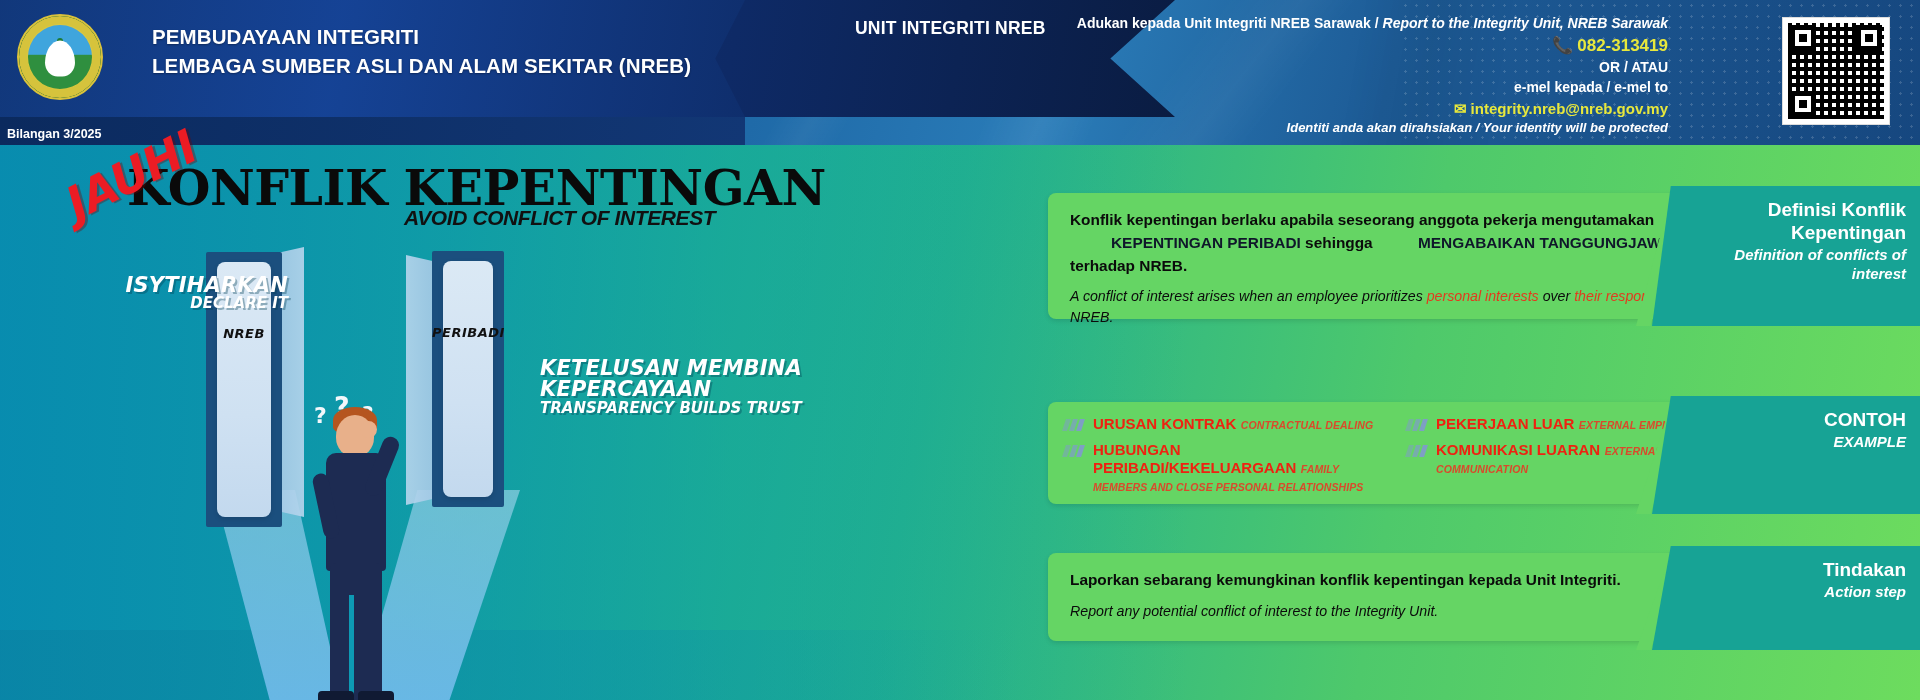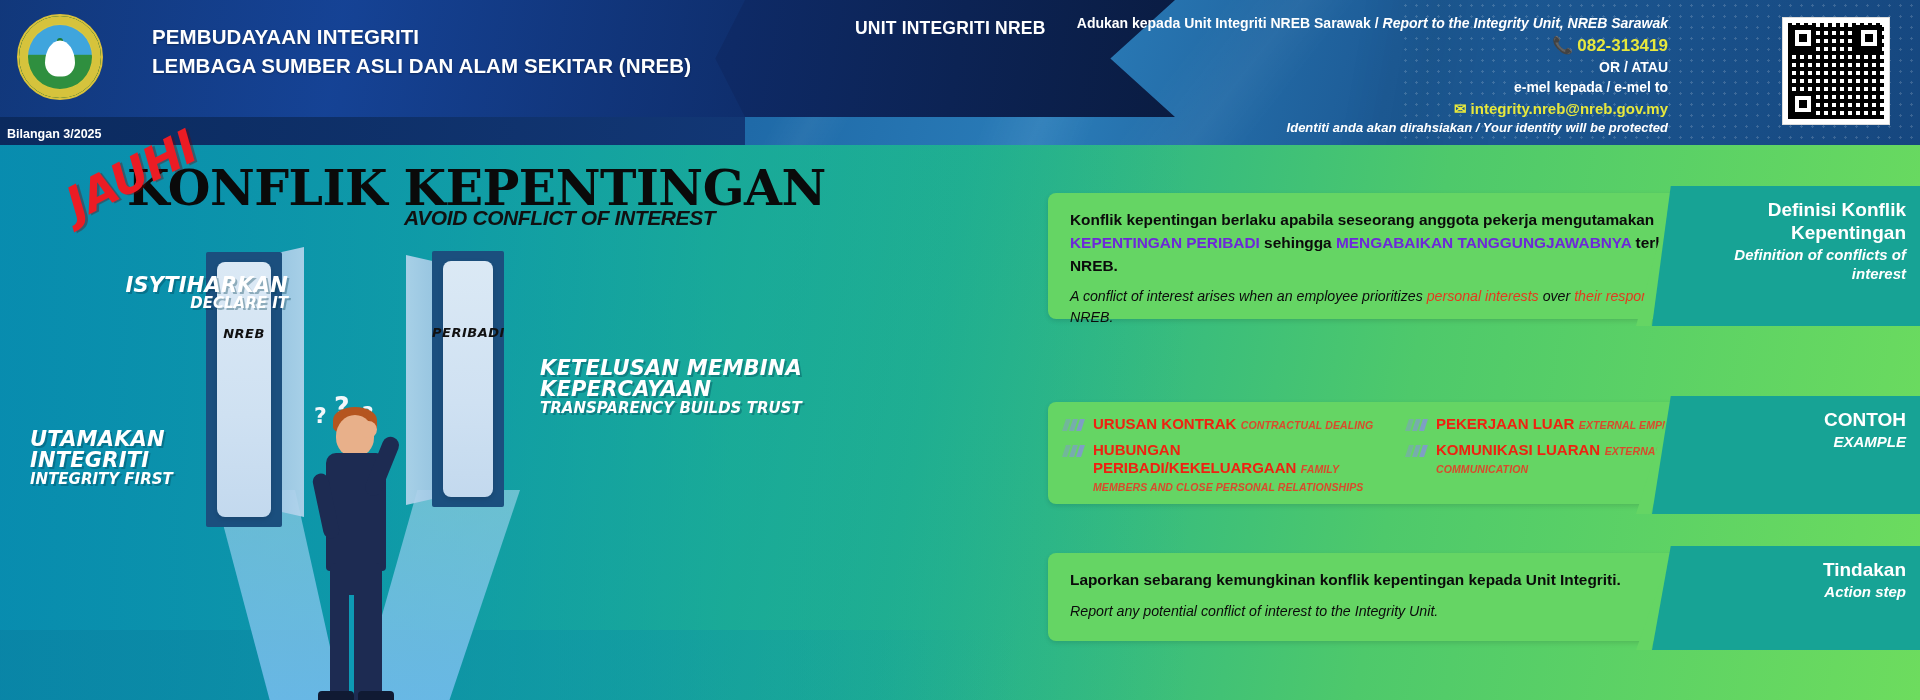--- a/index.html
+++ b/index.html
@@ -250,21 +250,21 @@
     background: #65d564;
     border-radius: 8px;
     box-shadow: 0 2px 5px rgba(0,0,0,.12);
   }
   .p1 { left: 1048px; top: 193px; width: 700px; height: 126px; }
   .p2 { left: 1048px; top: 402px; width: 700px; height: 102px; }
   .p3 { left: 1048px; top: 553px; width: 700px; height: 88px; }
 
   .p-bodytext { padding: 16px 22px 0 22px; color: #0b0b0b; }
   .ms-line { font-size: 15.4px; font-weight: 700; line-height: 1.48; }
-  .ms-line .red { color: #6d28d9; }
+  .ms-line .red { color: #0f172a; margin-left: 41px; }
   .en-line { font-size: 14.2px; font-style: italic; line-height: 1.45; margin-top: 9px; }
   .en-line .red { color: #e23b1e; }
 
   
   .ex-grid {
     display: grid; grid-template-columns: 1fr 1fr; column-gap: 20px; row-gap: 8px;
     padding: 13px 18px 0 16px;
   }
   .ex-item { display: flex; align-items: flex-start; gap: 7px; }
   .ex-bars { flex: 0 0 auto; margin-top: 4px; width: 22px; height: 12px;
@@ -397,24 +397,20 @@
     <div class="ill-label lab-declare">
       <span class="ms">ISYTIHARKAN</span>
       <span class="en">DECLARE IT</span>
     </div>
 
     <div class="ill-label lab-trust">
       <span class="ms">KETELUSAN MEMBINA KEPERCAYAAN</span>
       <span class="en">TRANSPARENCY BUILDS TRUST</span>
     </div>
 
-    <div class="ill-label lab-integrity">
-      <span class="ms">UTAMAKAN INTEGRITI</span>
-      <span class="en">INTEGRITY FIRST</span>
-    </div>
   </div>
 
   <div class="panel p1">
     <div class="p-bodytext">
       <div class="ms-line"><span>Konflik kepentingan berlaku apabila seseorang anggota pekerja mengutamakan </span><span class="red">KEPENTINGAN PERIBADI</span><span> sehingga </span><span class="red">MENGABAIKAN TANGGUNGJAWABNYA</span><span> terhadap NREB.</span></div>
       <div class="en-line"><span>A conflict of interest arises when an employee prioritizes </span><span class="red">personal interests</span><span> over </span><span class="red">their responsibilities</span><span> to NREB.</span></div>
     </div>
   </div>
 
   <div class="panel p2">

